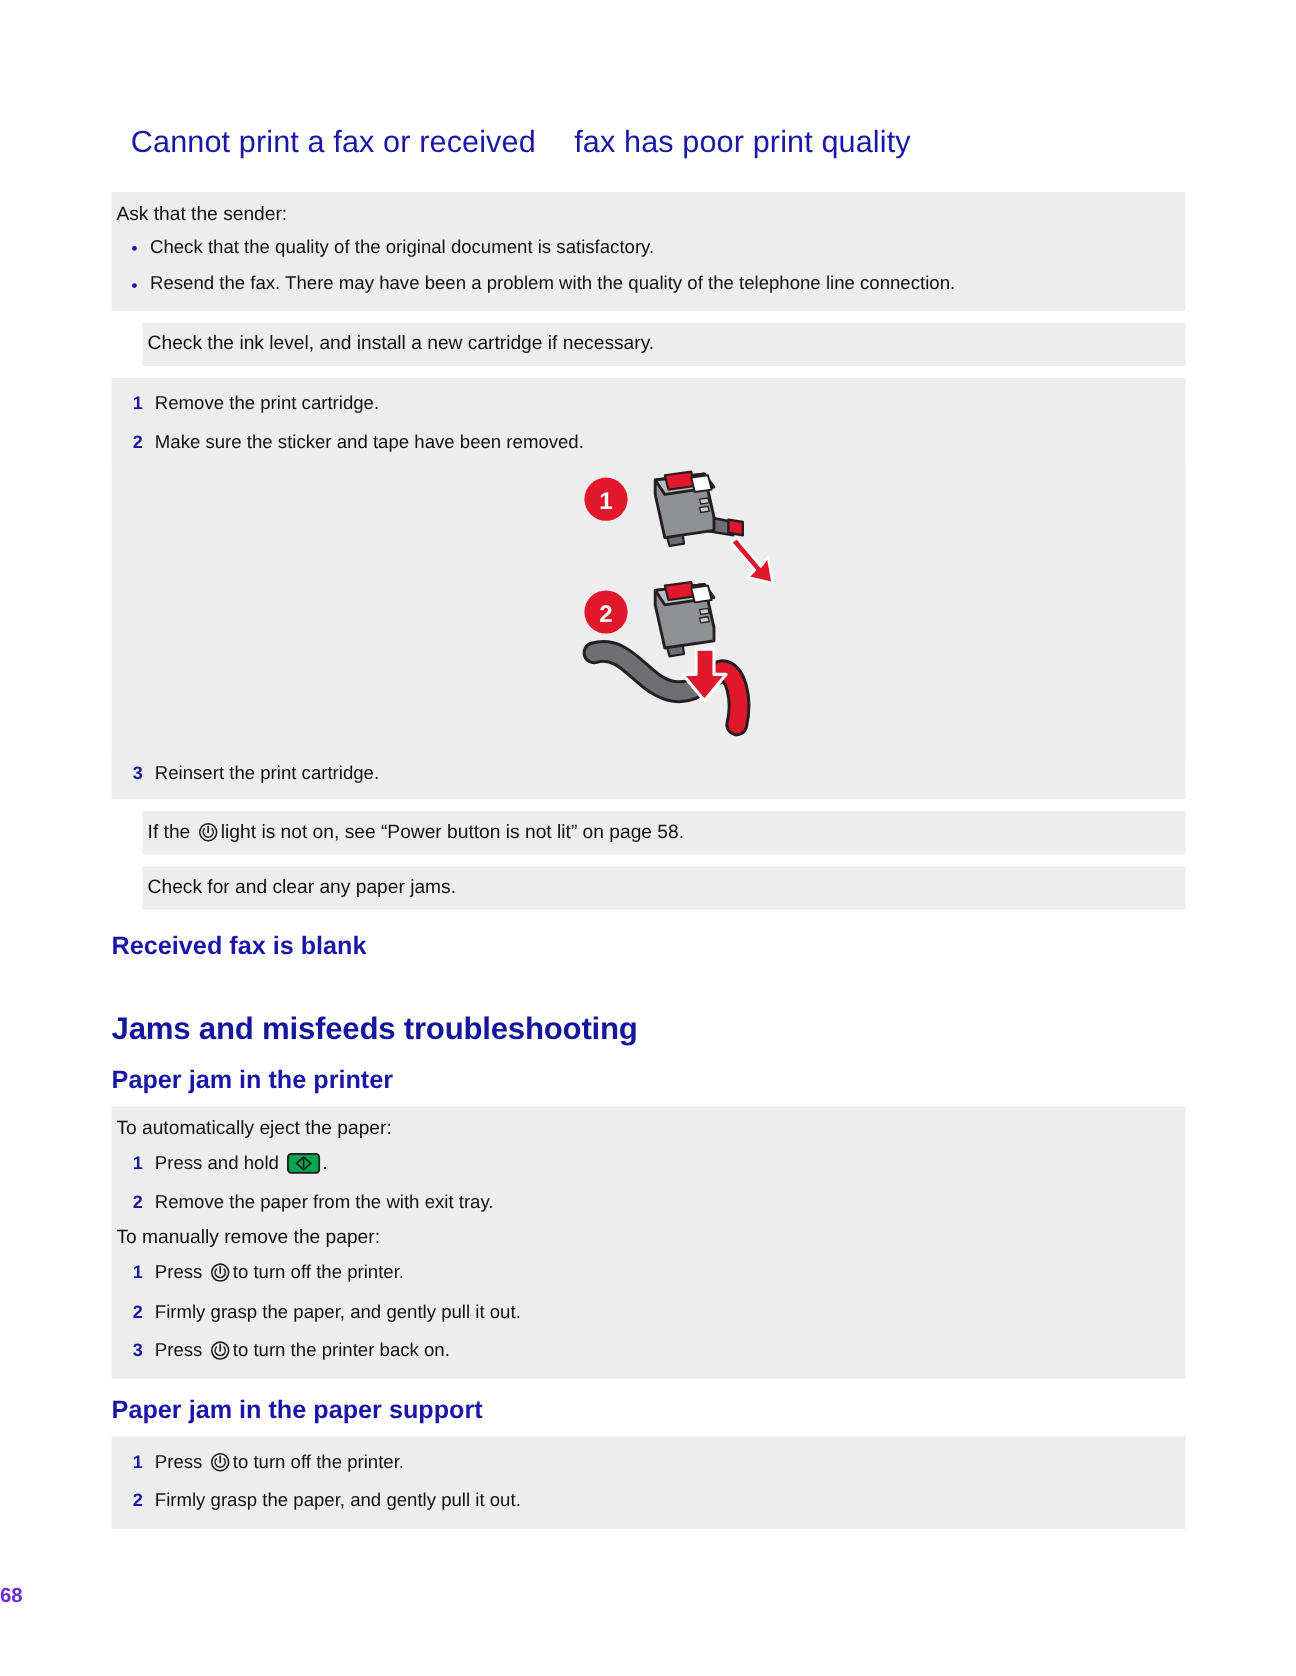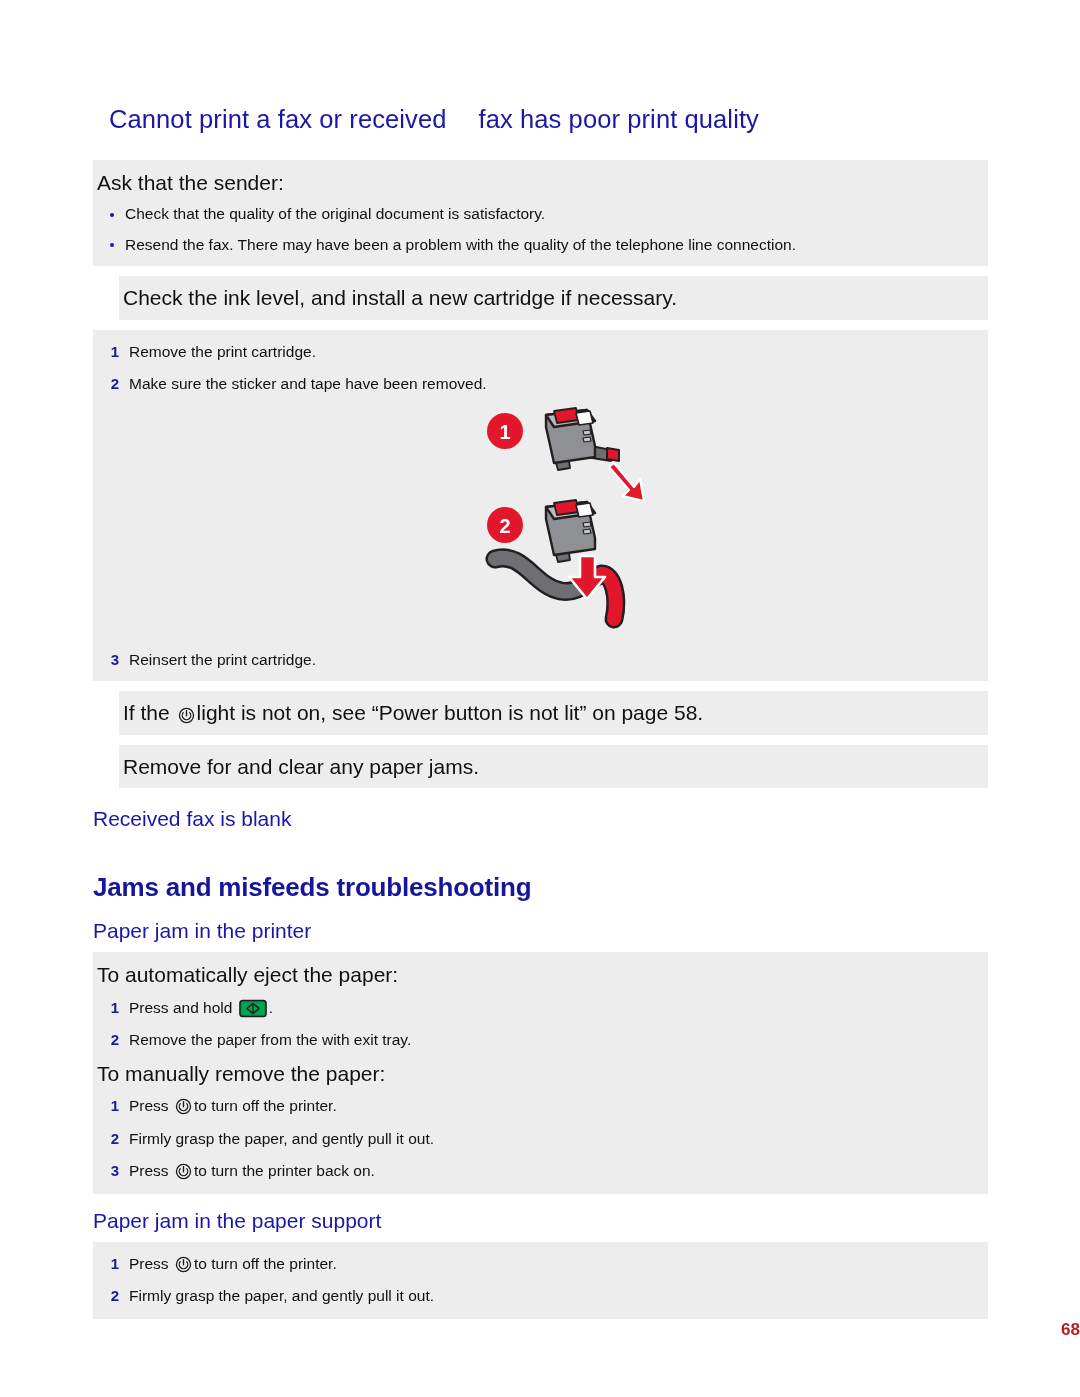--- a/index.html
+++ b/index.html
@@ -45,41 +45,41 @@
     font-size: 26px;
     font-weight: bold;
     color: #14169b;
     margin: 0;
     padding: 0;
     line-height: 1.25;
     letter-spacing: -0.2px;
   }
   h3.doc-h3 {
     font-size: 21px;
-    font-weight: normal;
+    font-weight: bold;
     color: #1a17a8;
     margin: 0;
     padding: 0;
     line-height: 1.25;
   }
 
   
   .band {
     background: #ededed;
     box-sizing: border-box;
     padding: 6px 0 6px 0;
   }
   .band.plain {
     padding: 5px 0 5px 0;
     margin-left: 26px;
   }
   .gap-md { height: 10px; }
 
   .para {
-    font-size: 21px;
+    font-size: 16px;
     line-height: 1.5;
     color: #111;
     margin: 0;
     padding: 1px 8px 1px 4px;
   }
 
   
   ul.bullets {
     list-style: none;
     margin: 0;
@@ -152,24 +152,24 @@
     width: 180px;
     height: 240px;
   }
 
   
   .page-number {
     position: absolute;
     left: 0;
     top: 1320px;
     width: 1080px;
-    text-align: right;
+    text-align: left;
     font-size: 17px;
     font-weight: bold;
-    color: #b91c1c;
+    color: #6d28d9;
   }
 </style>
 </head>
 <body>
 
 <div class="page">
   <div class="content">
 
     <div style="height:88px"></div>
 
@@ -275,21 +275,21 @@
             <circle cx="10" cy="10" r="8.3" fill="none" stroke="#1a1a1a" stroke-width="1.5"></circle>
             <path d="M10 4.3 L10 10.3" fill="none" stroke="#1a1a1a" stroke-width="1.6" stroke-linecap="round"></path>
             <path d="M6.2 6.6 A5 5 0 1 0 13.8 6.6" fill="none" stroke="#1a1a1a" stroke-width="1.5" stroke-linecap="round"></path>
           </svg>
         </span><span>light is not on, see “Power button is not lit” on page 58.</span></p>
     </div>
 
     <div class="gap-md"></div>
 
     <div class="band plain">
-      <p class="para">Remove for and clear any paper jams.</p>
+      <p class="para">Check for and clear any paper jams.</p>
     </div>
 
     <div style="height:18px"></div>
 
     <h3 class="doc-h3">Received fax is blank</h3>
 
     <div style="height:9px"></div>
 
 
     <div style="height:30px"></div>

